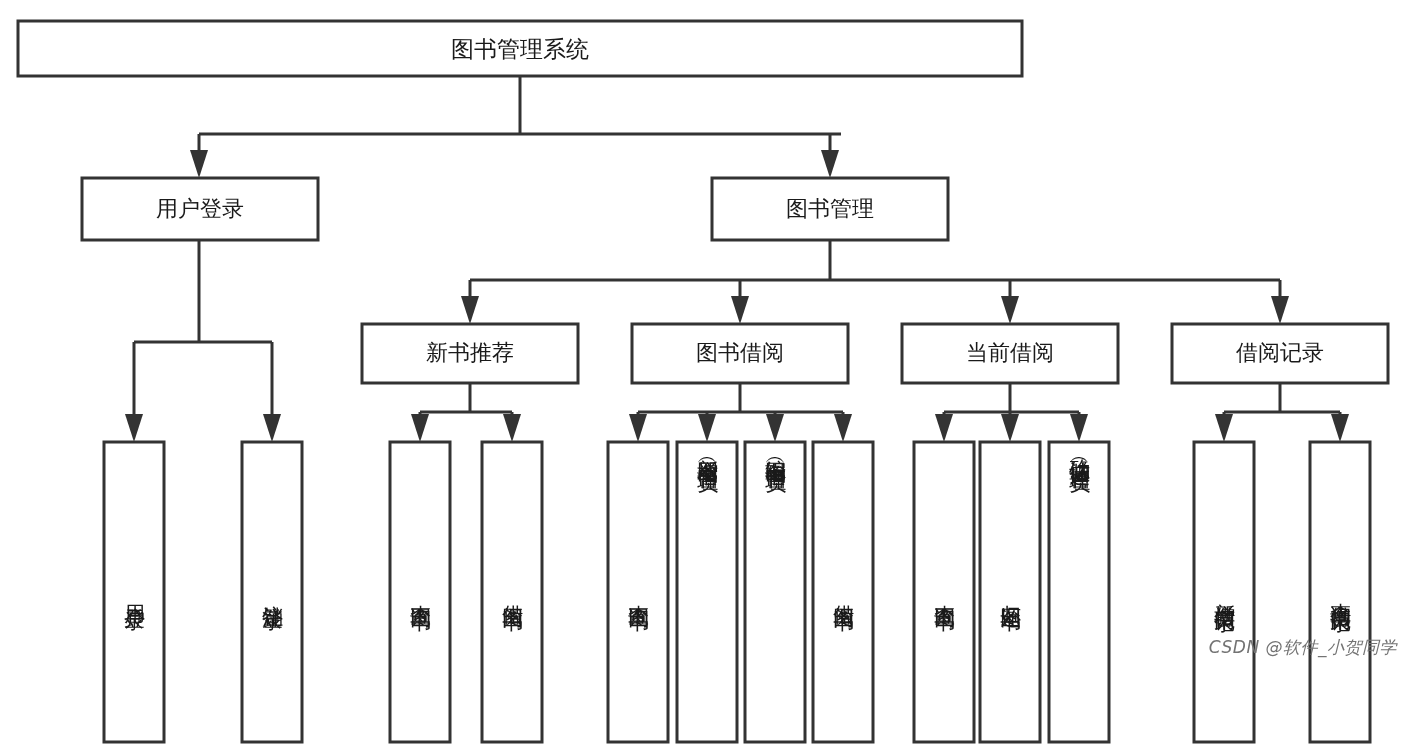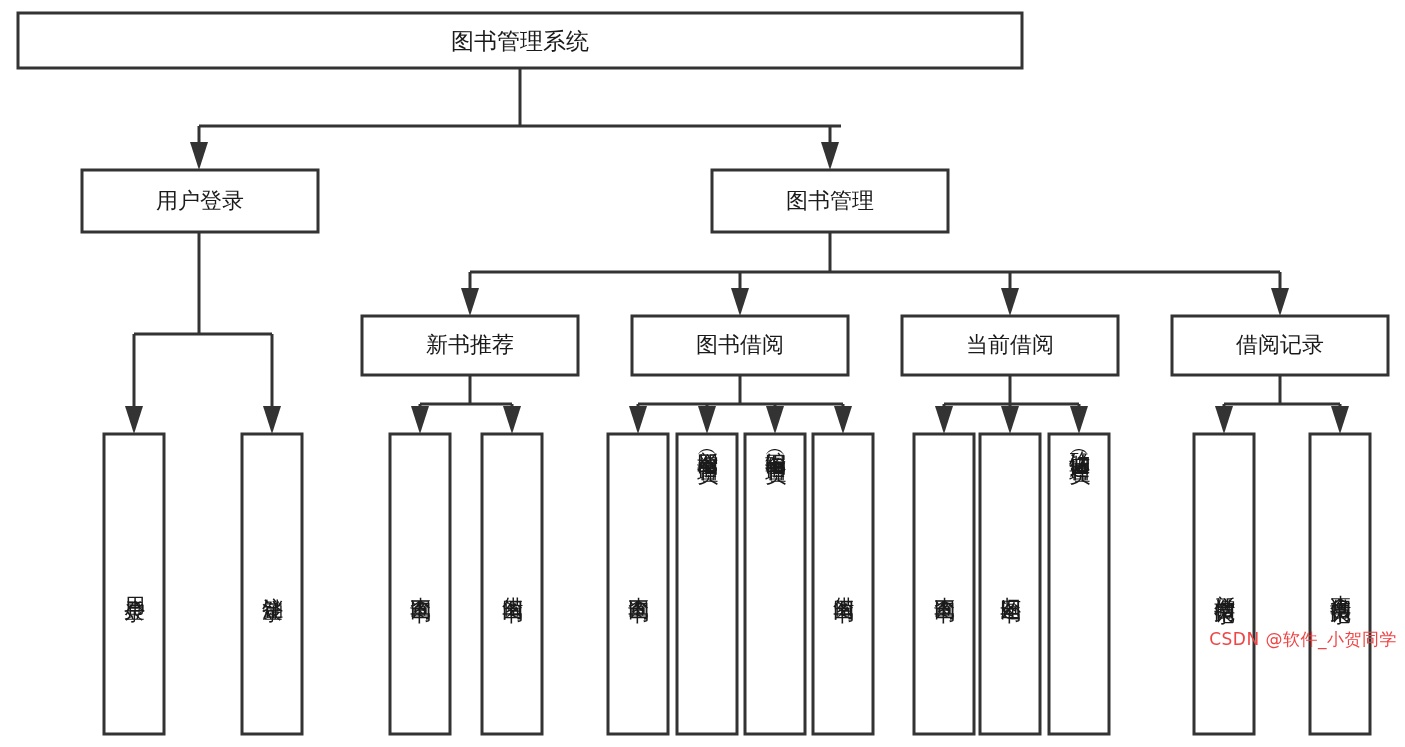--- a/index.html
+++ b/index.html
@@ -10,21 +10,21 @@
   body {
     width: 1405px;
     height: 747px;
     position: relative;
     font-family: "DejaVu Sans", "Liberation Sans", sans-serif;
     overflow: hidden;
   }
   #diagram-root {
     position: absolute;
     left: 0;
-    top: 0;
+    top: 8px;
     width: 1405px;
     height: 655px;
     border-radius: 15px;
   }
   .node-box {
     fill: #ffffff;
     stroke: #333333;
     stroke-width: 3;
   }
   .connector {
@@ -62,23 +62,24 @@
     letter-spacing: 2px;
     color: #1a1a1a;
     white-space: nowrap;
   }
   .watermark {
     position: absolute;
     right: 8px;
     bottom: 4px;
     font-family: "DejaVu Sans", "Liberation Sans", sans-serif;
     font-size: 17px;
-    color: #ef4444;
+    color: #737373;
     letter-spacing: 0.5px;
     user-select: none;
+    font-style: italic;
   }
 </style>
 </head>
 <body>
 
 <div id="diagram-root">
 
   <svg width="1405" height="747" viewBox="0 0 1405 747" xmlns="http://www.w3.org/2000/svg">
 
     <g>

